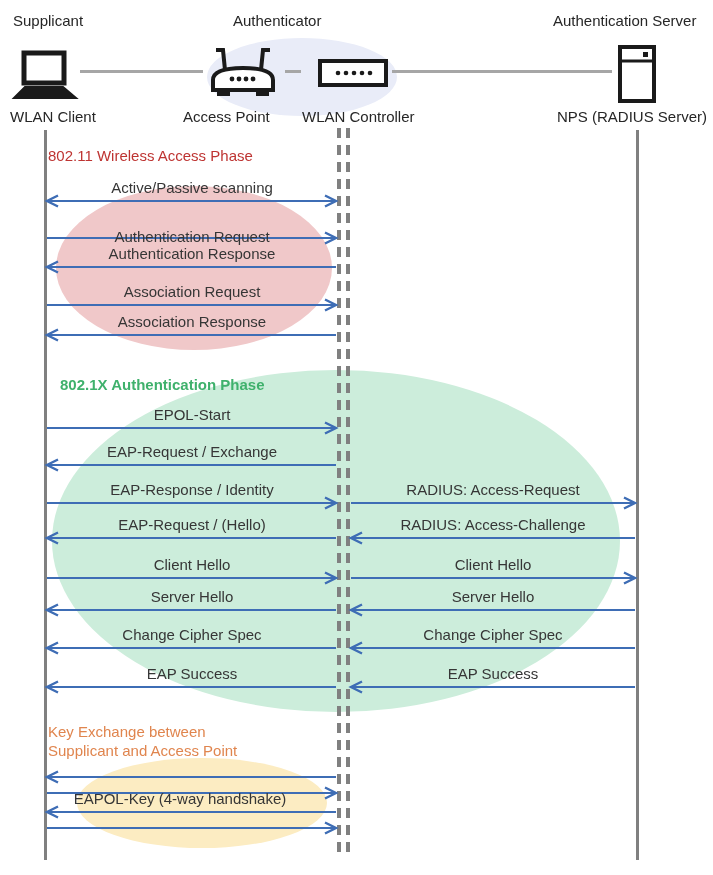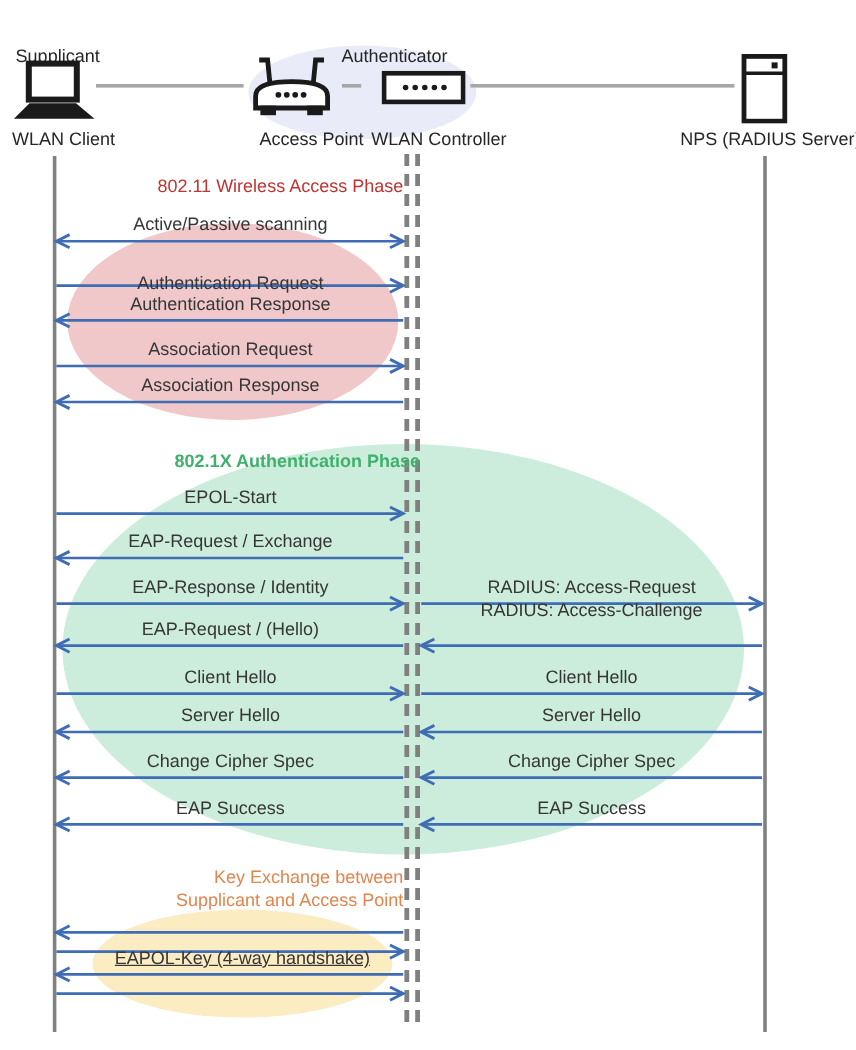--- a/index.html
+++ b/index.html
@@ -1,23 +1,23 @@
 <!DOCTYPE html>
 <html style="--auth-fill: #E9ECF8; --p1-fill: #F0C8C9; --p2-fill: #CCEDDB; --p3-fill: #FCECC2; --p1-title: #BE3432; --p2-title: #3FB16C; --p3-title: #E0854E; --lifeline: #808080;"><head>
 <meta charset="utf-8">
 <style>
   html,body{margin:0;padding:0;background:#fff;}
   .canvas{
     position:relative;width:713px;height:875px;background:#fff;overflow:hidden;
     font-family:"Liberation Sans",sans-serif;color:#262626;
   }
   .abs{position:absolute;}
-  .role-label{font-size:15px;color:#262626;white-space:nowrap;margin-top:27px;}
+  .role-label{font-size:15px;color:#262626;white-space:nowrap;}
   .dev-label{font-size:15px;color:#262626;white-space:nowrap;}
-  .centered{text-align:right;}
+  .centered{text-align:left;}
   .ellipse{border-radius:50%;}
   .ell-auth{background:var(--auth-fill);}
   .ell-p1{background:var(--p1-fill);}
   .ell-p2{background:var(--p2-fill);}
   .ell-p3{background:var(--p3-fill);}
   .connector{height:3px;background:#A6A6A6;top:70px;}
   .lifeline{width:3px;background:var(--lifeline);top:130px;height:730px;}
   .dashline{
     width:4px;top:128px;height:727px;
     background:repeating-linear-gradient(180deg,var(--lifeline) 0 10px,transparent 10px 17px);
@@ -35,20 +35,21 @@
 </style>
 </head>
 <body>
 
 <div class="canvas">
 
   <div class="abs ellipse ell-auth" style="left:207px;top:38px;width:190px;height:78px;"></div>
 
   <div class="abs role-label" style="left:13px;top:12px;">Supplicant</div>
   <div class="abs role-label centered" style="left:233px;top:12px;width:140px;">Authenticator</div>
+  <div class="abs role-label centered" style="left:553px;top:12px;width:160px;">Authentication Server</div>
 
   <div class="abs connector" style="left:80px;width:123px;"></div>
   <div class="abs connector" style="left:285px;width:16px;"></div>
   <div class="abs connector" style="left:392px;width:220px;"></div>
 
   <svg class="abs" style="left:10px;top:50px;" width="70" height="52" viewBox="0 0 70 52">
     <rect x="14" y="3" width="40" height="30" fill="#fff" stroke="#1A1A1A" stroke-width="5"></rect>
     <path d="M4 48 L15 37 H53 L66 48 Z" fill="#1A1A1A" stroke="#1A1A1A" stroke-width="2"></path>
   </svg>
 
@@ -149,21 +150,21 @@
       <div class="msg-label" style="left:343px;top:481px;">RADIUS: Access-Request</div>
       <svg width="295" height="16" class="msg-arrow" style="left:44px;top:530px;">
         <polyline points="14,2.5 3,8 14,13.5" fill="none" stroke="#3E6DB5" stroke-width="2.4"></polyline>
         <line x1="3" x2="292" y1="8" y2="8" stroke="#3E6DB5" stroke-width="2.2"></line>
       </svg>
       <div class="msg-label" style="left:42px;top:516px;">EAP-Request / (Hello)</div>
       <svg width="290" height="16" class="msg-arrow" style="left:348px;top:530px;">
         <polyline points="14,2.5 3,8 14,13.5" fill="none" stroke="#3E6DB5" stroke-width="2.4"></polyline>
         <line x1="3" x2="287" y1="8" y2="8" stroke="#3E6DB5" stroke-width="2.2"></line>
       </svg>
-      <div class="msg-label" style="left:343px;top:500px;">RADIUS: Access-Challenge</div>
+      <div class="msg-label" style="left:343px;top:516px;">RADIUS: Access-Challenge</div>
       <svg width="295" height="16" class="msg-arrow" style="left:44px;top:570px;">
         <polyline points="281,2.5 292,8 281,13.5" fill="none" stroke="#3E6DB5" stroke-width="2.4"></polyline>
         <line x1="3" x2="292" y1="8" y2="8" stroke="#3E6DB5" stroke-width="2.2"></line>
       </svg>
       <div class="msg-label" style="left:42px;top:556px;">Client Hello</div>
       <svg width="290" height="16" class="msg-arrow" style="left:348px;top:570px;">
         <polyline points="276,2.5 287,8 276,13.5" fill="none" stroke="#3E6DB5" stroke-width="2.4"></polyline>
         <line x1="3" x2="287" y1="8" y2="8" stroke="#3E6DB5" stroke-width="2.2"></line>
       </svg>
       <div class="msg-label" style="left:343px;top:556px;">Client Hello</div>
@@ -202,20 +203,20 @@
         <line x1="3" x2="292" y1="8" y2="8" stroke="#3E6DB5" stroke-width="2.2"></line>
       </svg>
       <svg width="295" height="16" class="msg-arrow" style="left:44px;top:785px;">
         <polyline points="281,2.5 292,8 281,13.5" fill="none" stroke="#3E6DB5" stroke-width="2.4"></polyline>
         <line x1="3" x2="292" y1="8" y2="8" stroke="#3E6DB5" stroke-width="2.2"></line>
       </svg>
       <svg width="295" height="16" class="msg-arrow" style="left:44px;top:804px;">
         <polyline points="14,2.5 3,8 14,13.5" fill="none" stroke="#3E6DB5" stroke-width="2.4"></polyline>
         <line x1="3" x2="292" y1="8" y2="8" stroke="#3E6DB5" stroke-width="2.2"></line>
       </svg>
-      <div class="msg-label" style="left:52px;top:790px;text-decoration:underline;">EAPOL-Key (4-way handshake)</div>
+      <div class="msg-label" style="left:30px;top:790px;">EAPOL-Key (4-way handshake)</div>
       <svg width="295" height="16" class="msg-arrow" style="left:44px;top:820px;">
         <polyline points="281,2.5 292,8 281,13.5" fill="none" stroke="#3E6DB5" stroke-width="2.4"></polyline>
         <line x1="3" x2="292" y1="8" y2="8" stroke="#3E6DB5" stroke-width="2.2"></line>
       </svg>
     </div>
 
 </div>
 
 </body></html>

